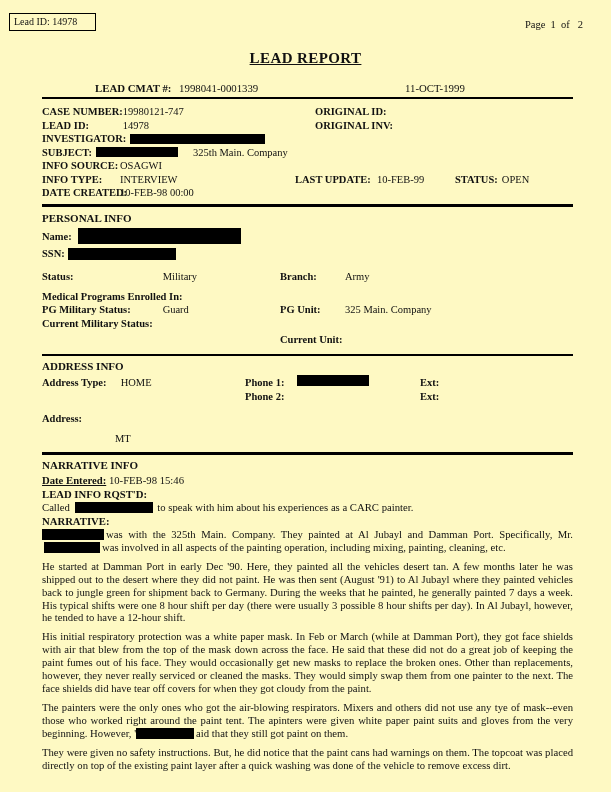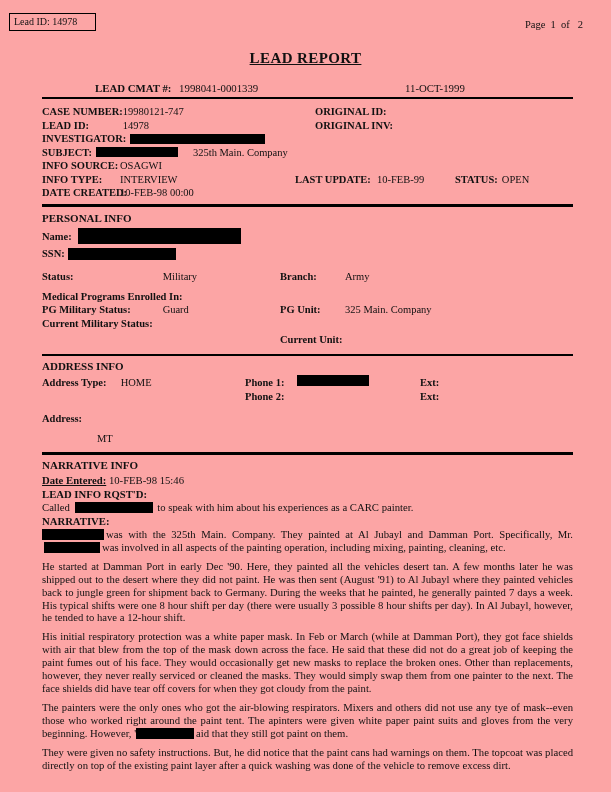--- a/index.html
+++ b/index.html
@@ -1,19 +1,19 @@
 <!DOCTYPE html>
 <html><head>
 <meta charset="utf-8">
 <style>
   * { margin:0; padding:0; box-sizing:border-box; }
   html,body { background:#ffffff; }
   .page {
     position:relative; width:611px; height:792px; overflow:hidden;
-    background:#fca5a5; color:#111;
+    background:#fef9c3; color:#111;
     font-family:"Liberation Serif", serif;
   }
   .topbar { display:flex; justify-content:space-between; align-items:flex-start; padding:13px 28px 0 9px; font-size:10.5px; }
   .leadid-box { border:1px solid #000; padding:2px 18px 3px 4px; font-size:10px; }
   .pagenum { white-space:pre; margin-top:6px; }
   .title { text-align:center; font-weight:bold; font-size:15px; letter-spacing:0.4px; margin-top:19px;text-decoration:underline; }
   .content { margin:0 38px 0 42px; }
   .cmat-row { position:relative; margin-top:15px; font-size:10.8px; }
   .cmat-lbl { font-weight:bold; margin-left:53px; }
   .cmat-val { margin-left:5px; }
@@ -156,21 +156,21 @@
       <div class="frow">
         <span class="fw" style="width:203px"></span>
         <span class="b fw" style="width:52px">Phone 2:</span>
         <span class="fw" style="width:123px"></span>
         <span class="b">Ext:</span>
       </div>
       <div class="frow" style="margin-top:11px">
         <span class="b">Address:</span>
       </div>
       <div class="frow" style="margin-top:9px">
-        <span style="margin-left:55px">MT</span>
+        <span style="margin-left:73px">MT</span>
       </div>
     </div>
     <div class="hr3"></div>
 
     <div class="sec narr">
       <div class="sechead">NARRATIVE INFO</div>
       <div class="line">
         <span class="du">Date Entered:</span>
         <span>10-FEB-98 15:46</span>
       </div>

